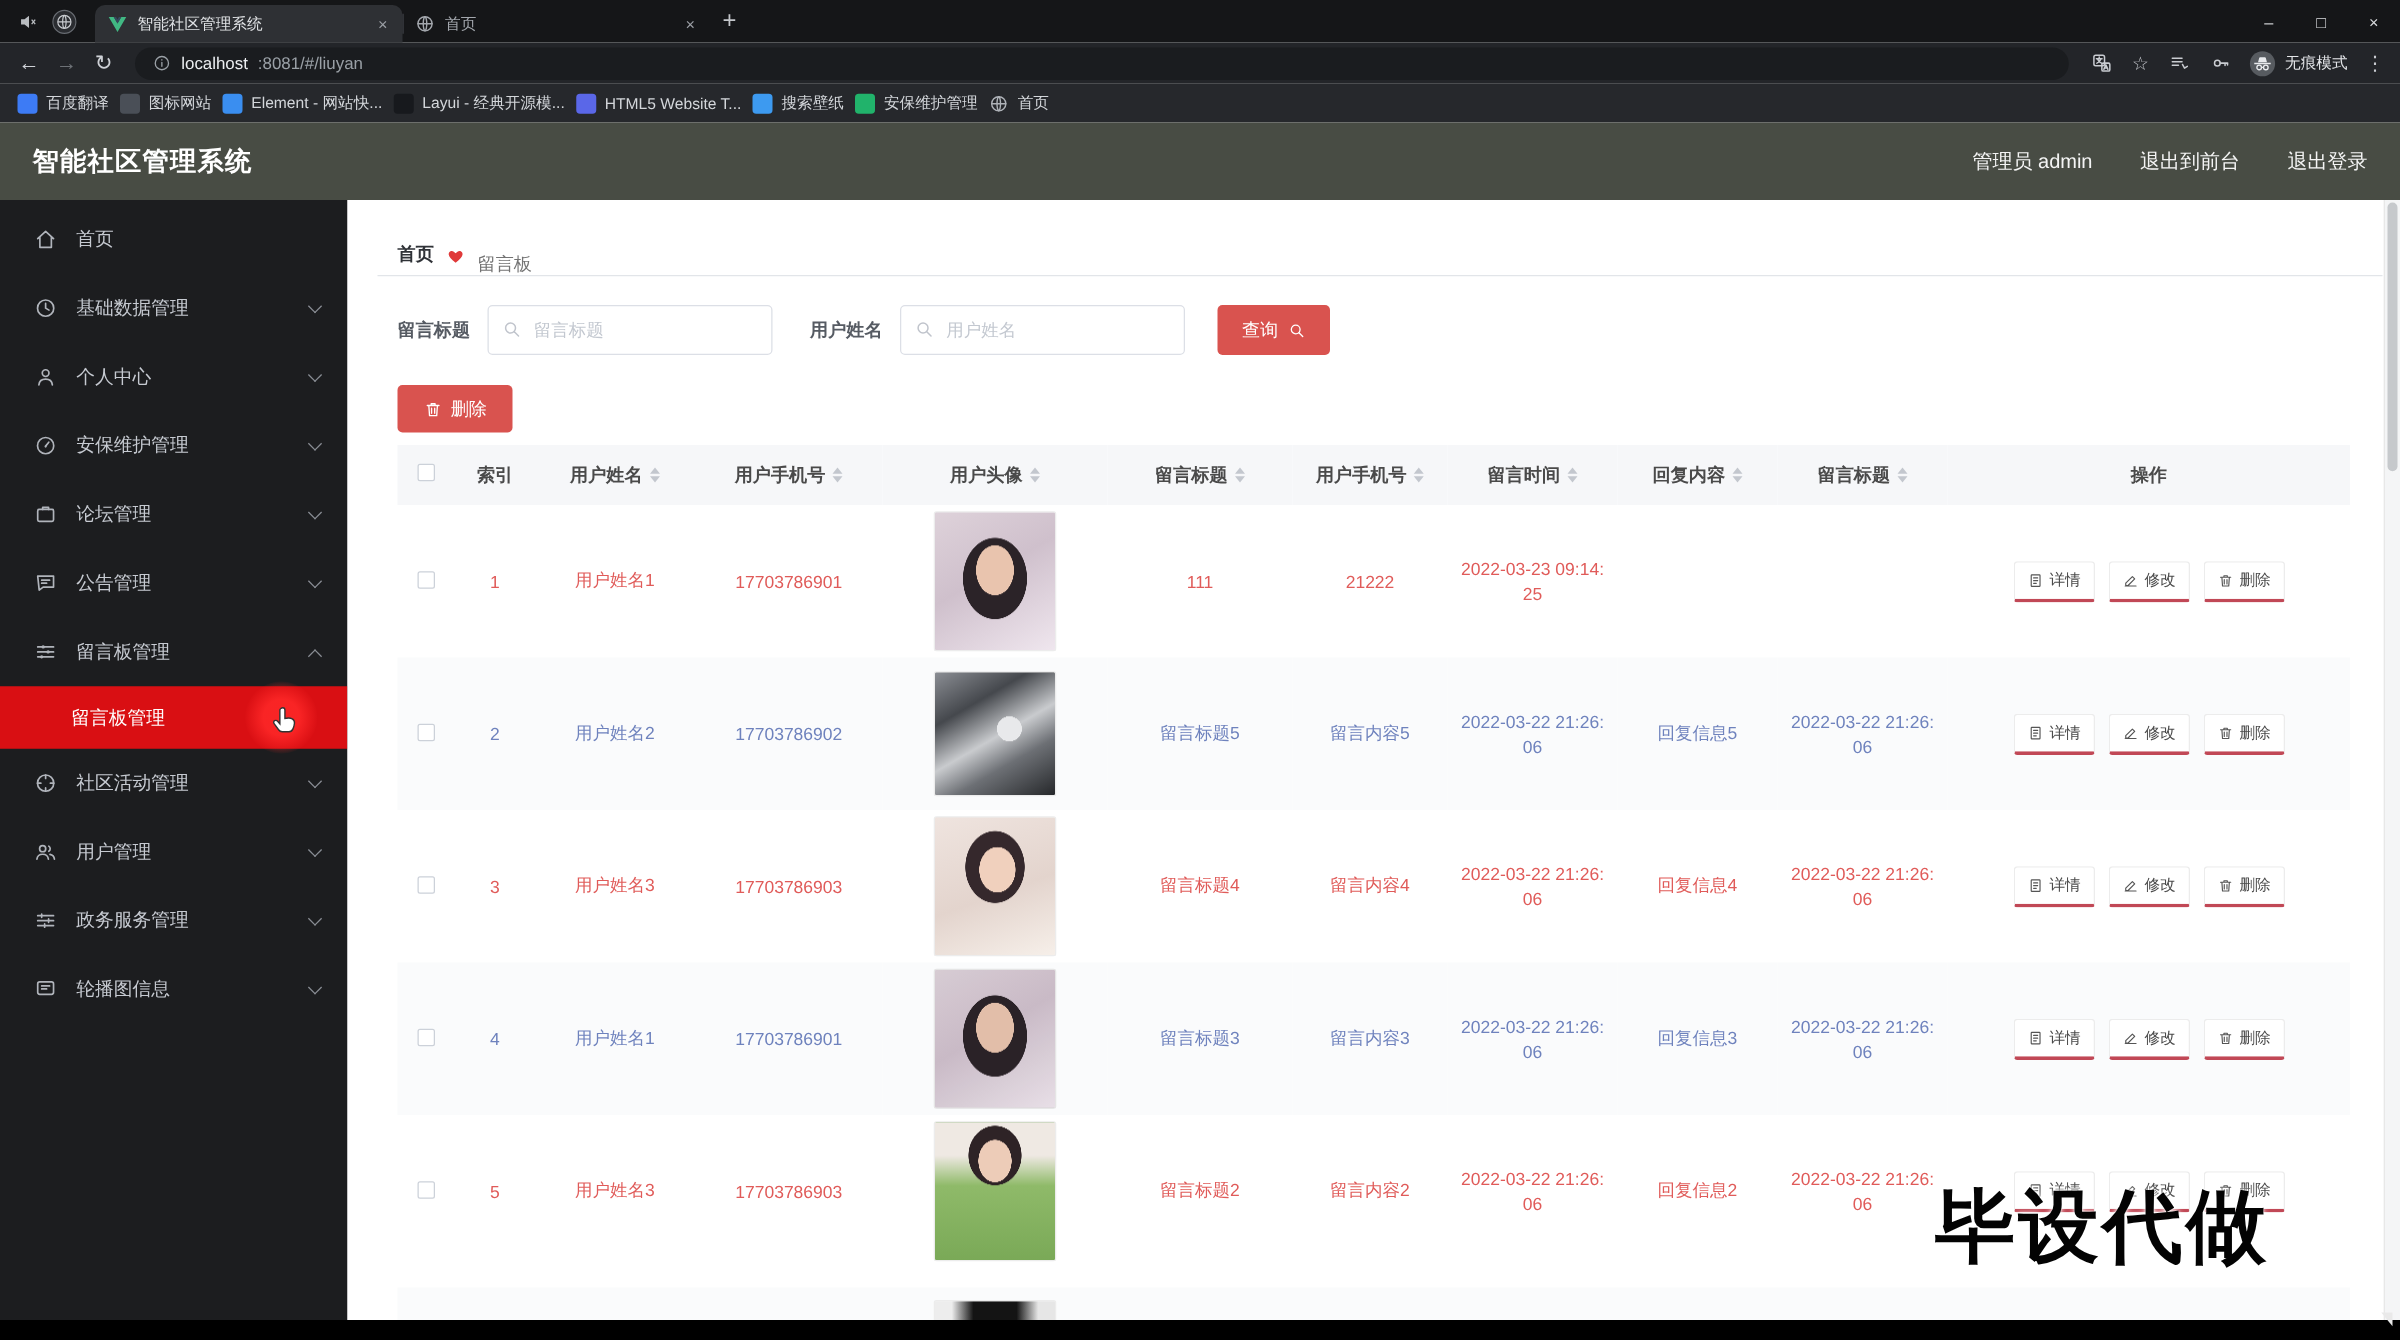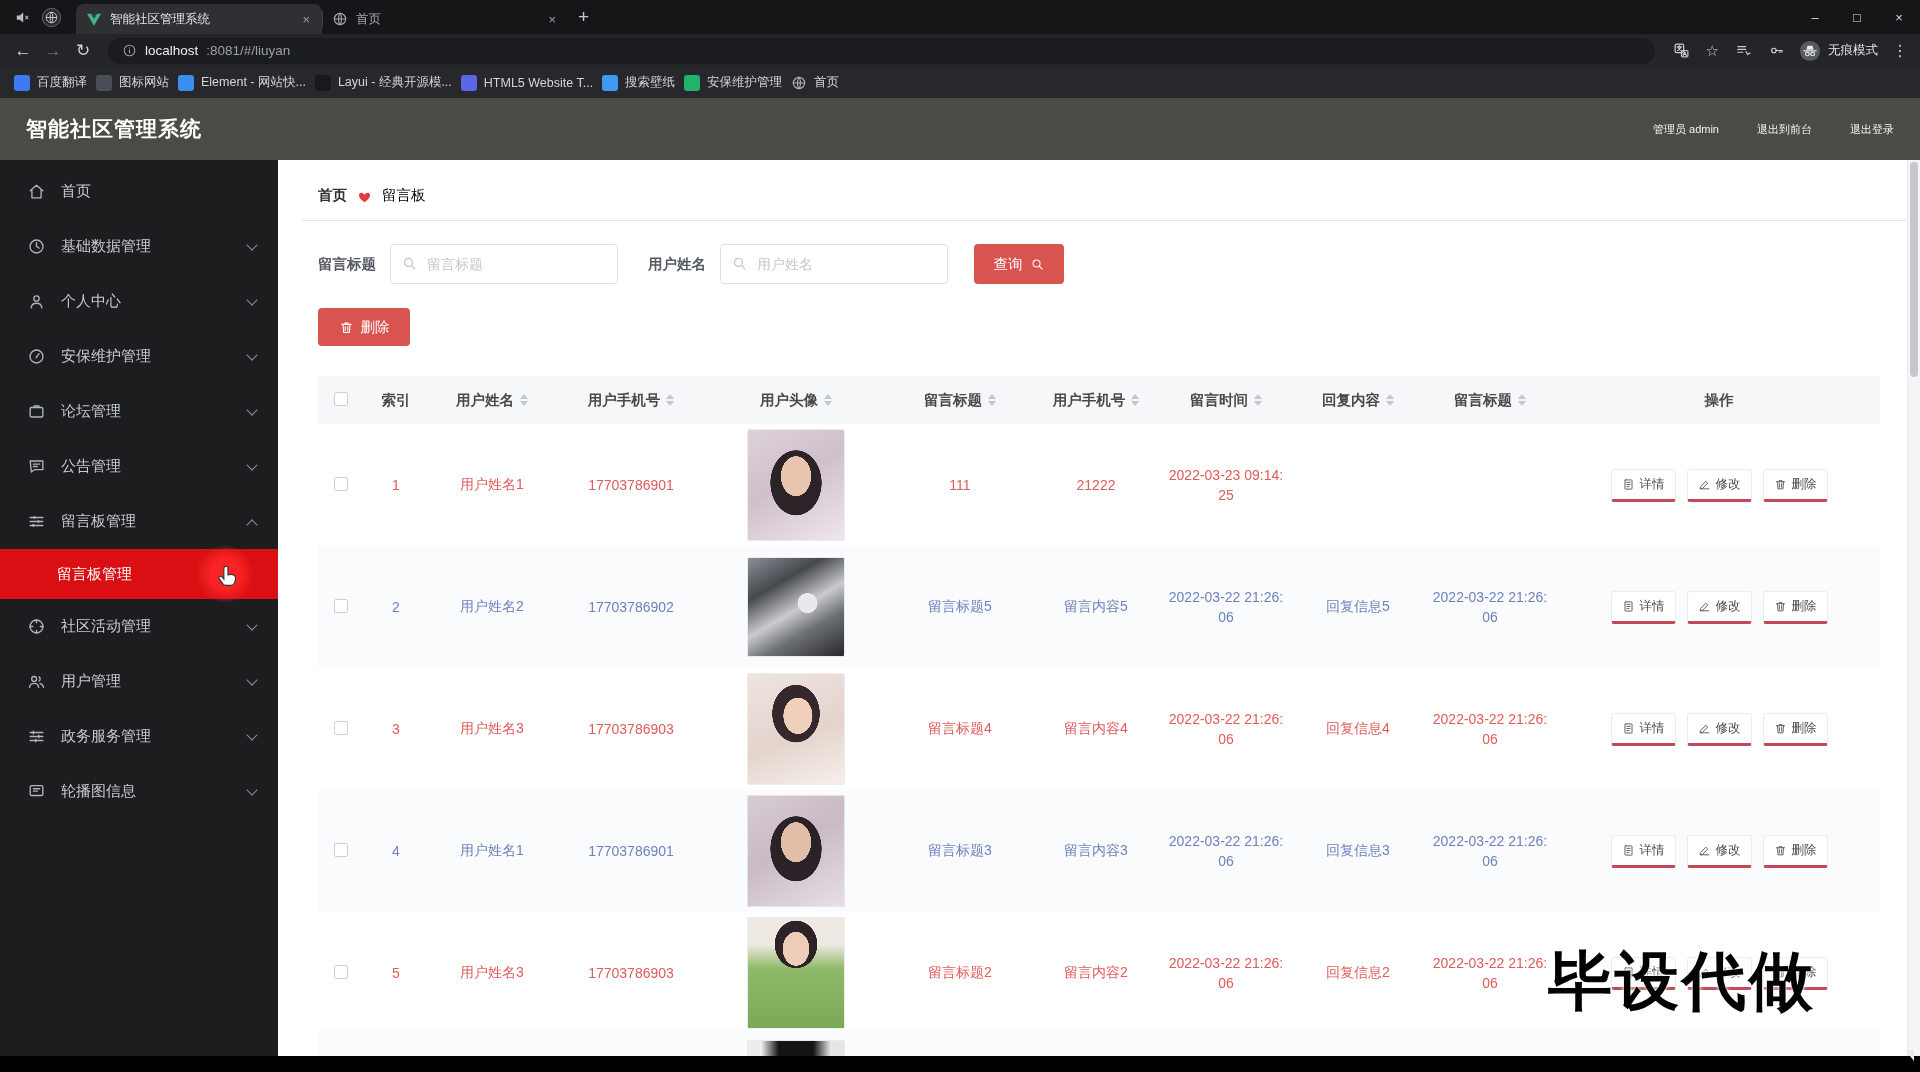--- a/index.html
+++ b/index.html
@@ -40,56 +40,56 @@
   .incog { display:flex; align-items:center; gap:7px; margin:0 6px; color:#e3e5e8; font-size:12.5px; }
   .incog-av { width:22px; height:22px; display:inline-flex; }
   .bookmarks { position:absolute; top:67px; left:0; right:0; height:31px; background:#26282c;
     display:flex; align-items:center; gap:9px; padding:0 14px; font-size:12.5px; color:#d3d6da; }
   .bm { display:flex; align-items:center; gap:7px; }
   .bm-ic { width:16px; height:16px; border-radius:3px; display:inline-flex; }
   
   .app-header { position:absolute; top:98px; left:0; right:0; height:62px; background:#484c44;
     display:flex; align-items:center; padding:0 26px; }
   .app-title { color:#fff; font-size:21px; font-weight:bold; letter-spacing:1px; }
-  .header-right { margin-left:auto; display:flex; gap:38px; color:#f4f4f4; font-size:11px; }
+  .header-right { margin-left:auto; display:flex; gap:38px; color:#f4f4f4; font-size:16px; }
   
   .sidebar { position:absolute; top:160px; left:0; width:278px; bottom:16px; background:#1c1d1f; padding-top:4px; overflow:hidden; }
   .side-item { height:55px; display:flex; align-items:center; gap:15px; padding:0 22px 0 27px;
     color:#c6cad1; font-size:15px; }
   .side-ic { width:19px; height:19px; flex:0 0 19px; color:#b0b4bb; display:inline-flex; }
   .chev { width:8px; height:8px; border-right:1.6px solid #8a8e95; border-bottom:1.6px solid #8a8e95;
     transform:rotate(45deg); margin-left:auto; margin-top:-4px; }
   .chev.up { transform:rotate(-135deg); margin-top:6px; }
   .side-sub { height:50px; background:#d90f13; color:#fff; display:flex; align-items:center;
     padding-left:57px; font-size:15px; position:relative; }
   .click-glow { position:absolute; right:24px; top:50%; transform:translateY(-50%); width:58px; height:58px;
     border-radius:50%; background:radial-gradient(circle, rgba(255,40,40,.85) 0 35%, rgba(255,40,40,0) 72%); }
   .cursor-hand { position:absolute; right:36px; top:15px; width:27px; height:27px; z-index:5; }
   
   .main { position:absolute; left:278px; top:160px; right:0; bottom:16px; background:#fff; }
   .breadcrumb { position:absolute; left:40px; top:26px; display:flex; align-items:center; gap:10px; font-size:14.5px; }
   .bc-home { color:#2f3237; font-weight:bold; }
   .bc-heart { width:15px; height:15px; display:inline-flex; margin-top:2px; }
-  .bc-cur { color:#000000; }
+  .bc-cur { color:#737373;margin-top:16px; }
   .divider { position:absolute; left:24px; right:14px; top:60px; height:1px; background:#e2e5e9; }
   .filters { position:absolute; left:40px; top:84px; display:flex; align-items:center; }
   .f-label { font-size:14.5px; color:#565b63; font-weight:bold; margin-right:14px; }
   .f-label.l2 { margin-left:30px; }
   .inp { position:relative; width:228px; height:40px; }
   .inp input { width:100%; height:100%; border:1px solid #dcdfe6; border-radius:4px; background:#fff;
     padding:0 12px 0 36px; font-size:14px; color:#333; outline:none; font-family:inherit; }
   .inp input::placeholder { color:#c3c8d0; }
   .mag { position:absolute; left:11px; top:11px; width:17px; height:17px; color:#c0c4cc; }
   .btn-red { display:inline-flex; align-items:center; justify-content:center; gap:7px; background:#d9534f;
     color:#fff; border:none; border-radius:4px; font-size:14.5px; font-family:inherit; }
   .btn-search { width:90px; height:40px; margin-left:26px; }
   .btn-del { position:absolute; left:40px; top:148px; width:92px; height:38px; }
   .bic { width:15px; height:15px; display:inline-flex; color:#fff; }
   
-  .grid { position:absolute; left:40px; top:216px; width:1562px; border-collapse:collapse; table-layout:fixed; }
+  .grid { position:absolute; left:40px; top:196px; width:1562px; border-collapse:collapse; table-layout:fixed; }
   .grid thead tr { height:48px; background:#f6f7f9; }
   .grid th { font-size:14.5px; color:#4a4a4a; font-weight:bold; text-align:center; }
   .th-wrap { display:inline-flex; align-items:center; }
   .carets { display:inline-flex; flex-direction:column; gap:2px; margin-left:6px; }
   .carets i { display:block; width:0; height:0; border-left:4px solid transparent; border-right:4px solid transparent; }
   .carets .up { border-bottom:5px solid #c3c7ce; }
   .carets .dn { border-top:5px solid #c3c7ce; }
   .grid tbody tr { height:122px; }
   .grid tbody tr:nth-child(even) { background:#fafbfc; }
   .grid td { text-align:center; font-size:14px; vertical-align:middle; }

